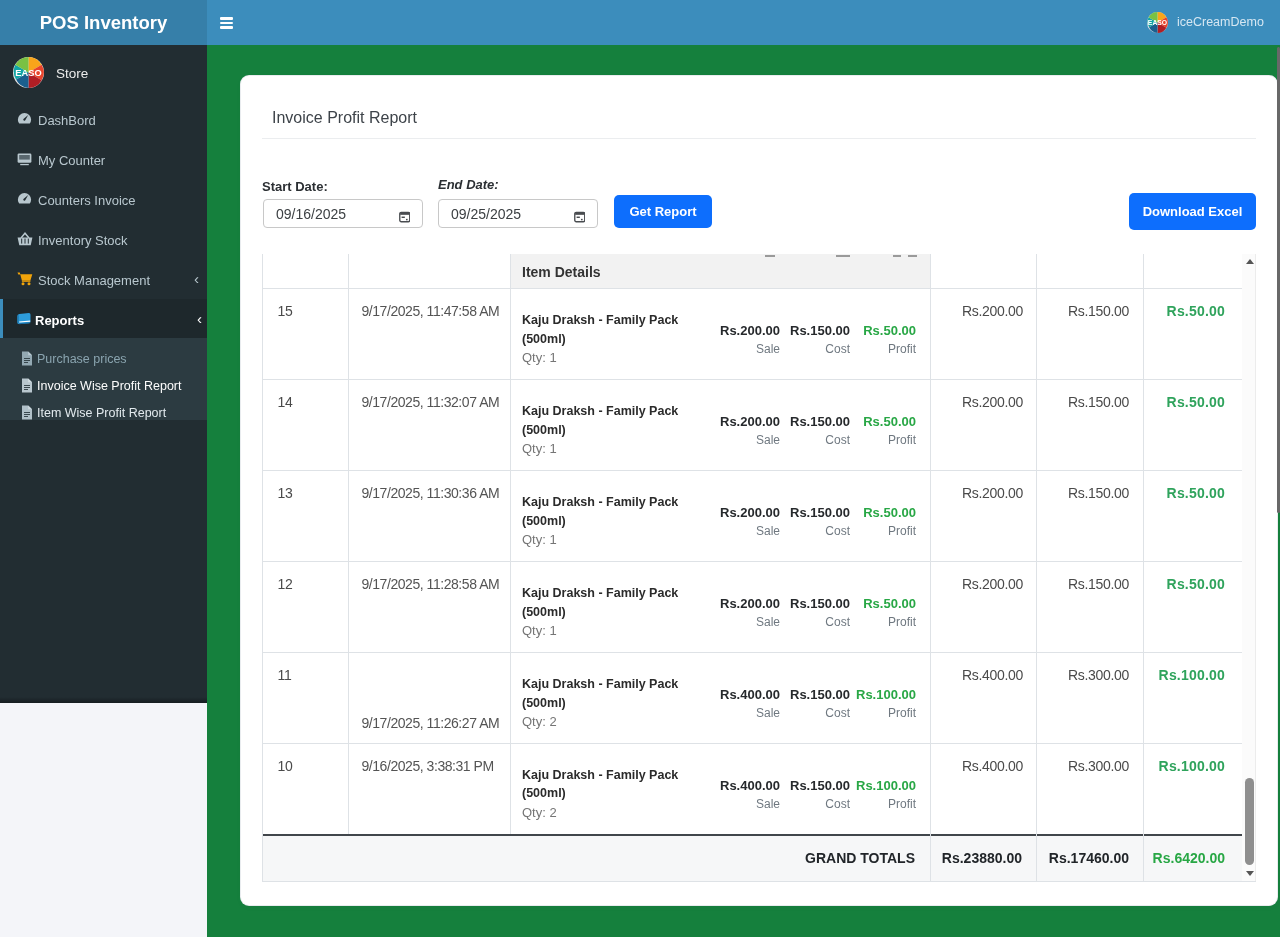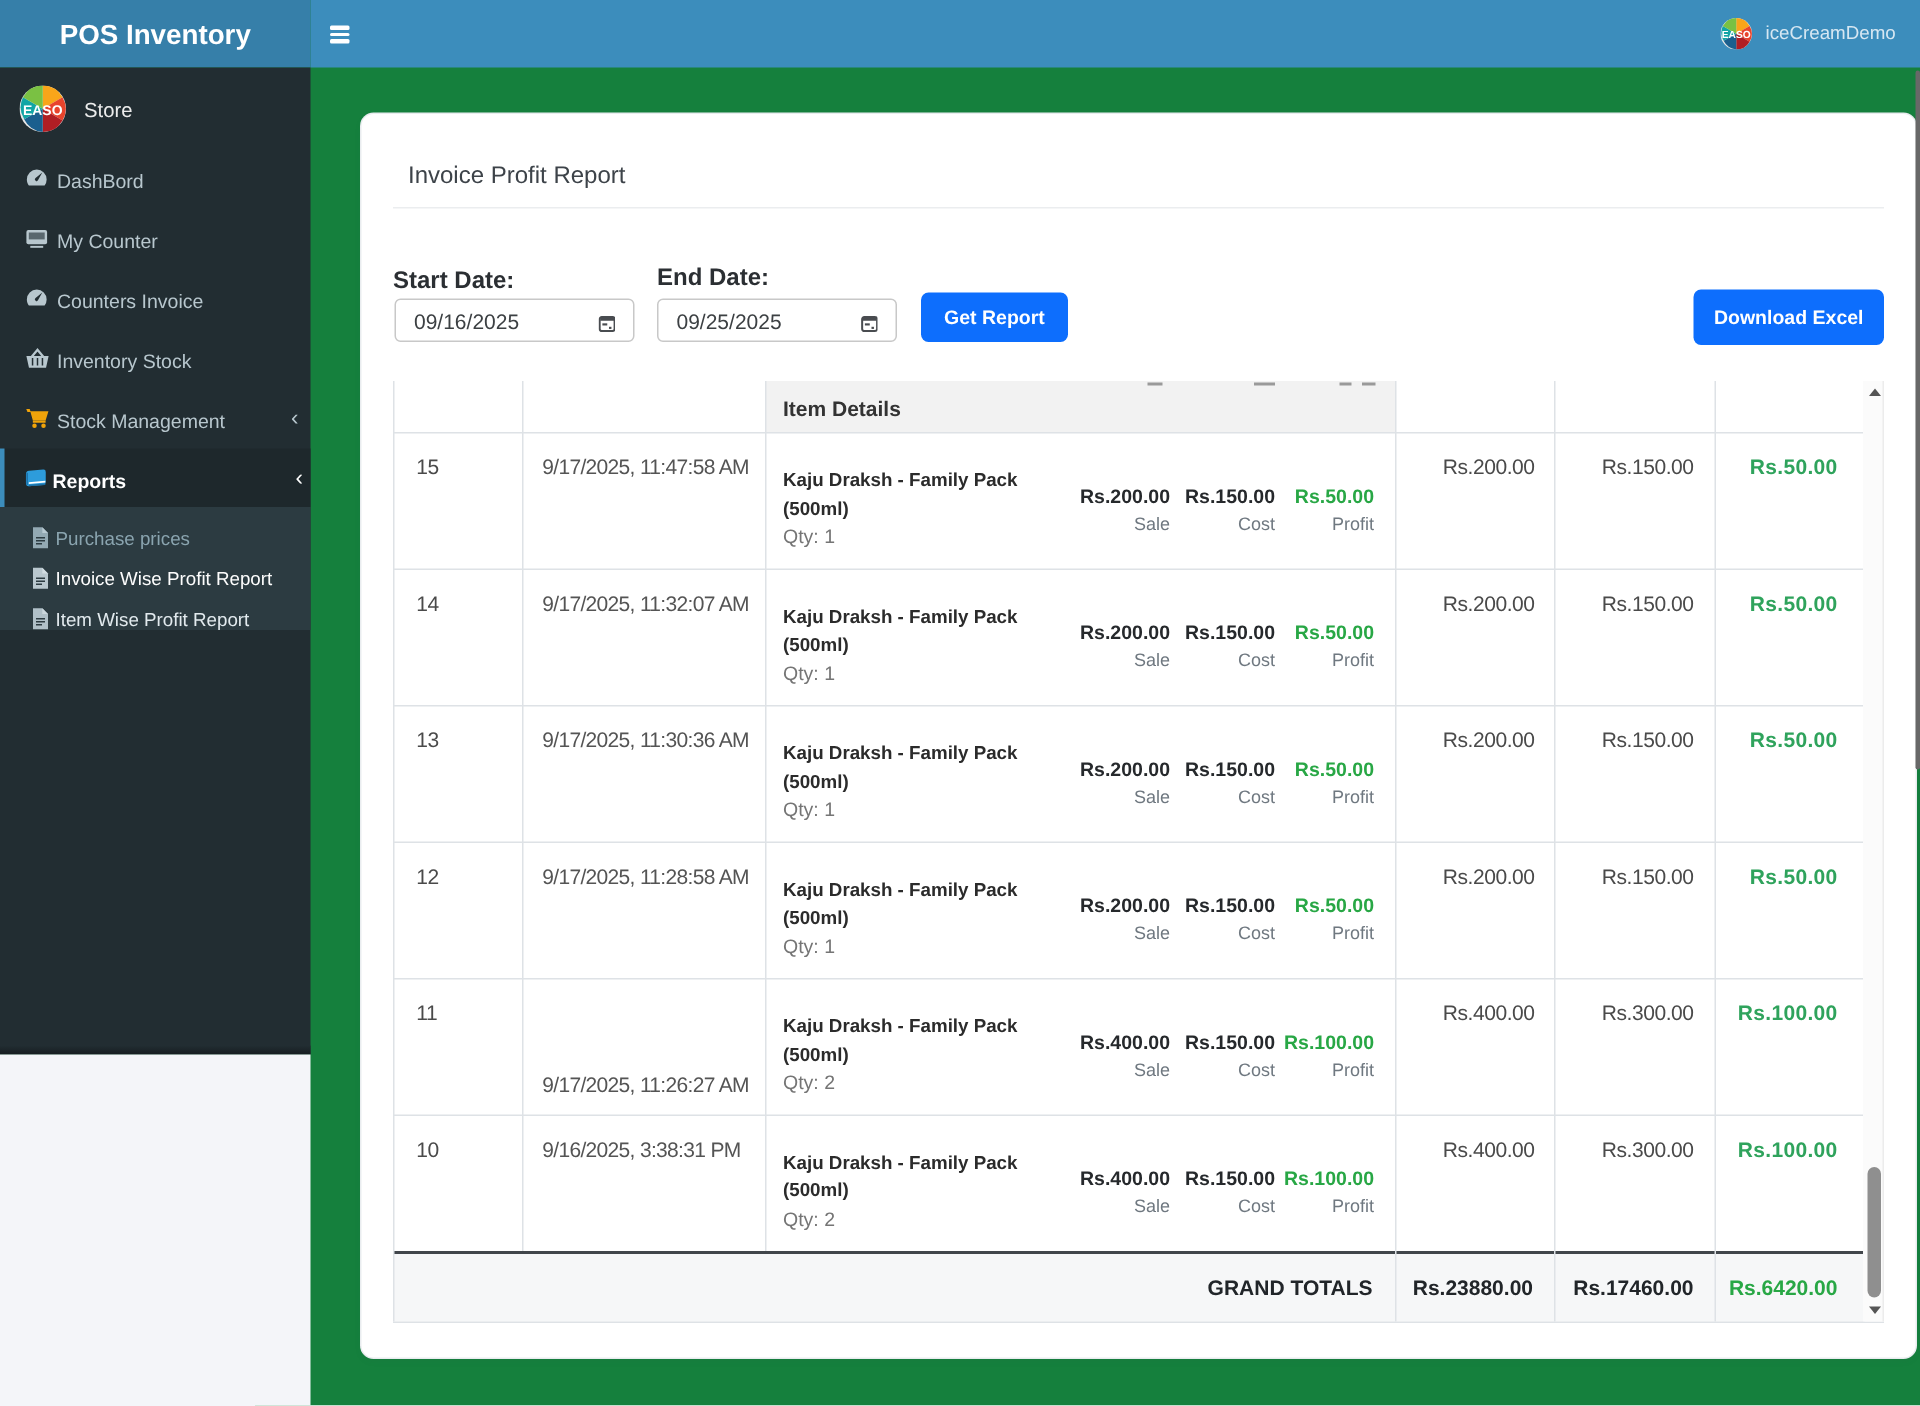--- a/index.html
+++ b/index.html
@@ -29,21 +29,21 @@
 #reports-item .ico { left:13px; }
 #submenu { left:0; top:293px; width:207px; height:82px; background:#2c3b41; }
 .sitem { position:absolute; left:0; width:198px; height:27px; }
 .sitem .slbl { position:absolute; left:37px; top:7px; font-size:12.5px; color:#8aa4af; }
 .sitem .sico { position:absolute; left:21px; top:6px; }
 
 
 #card { left:241px; top:76px; width:1036px; height:829px; background:#fff; border-radius:8px; box-shadow:0 0 0 1px #e9ecef, 0 2px 5px rgba(60,70,90,.07); }
 #card-title { left:31px; top:33px; font-size:16px; font-weight:500; color:#3d4349; }
 #card-divider { left:21px; top:62px; width:994px; height:1px; background:#ebedef; }
-.flabel { font-size:16px; font-weight:bold; color:#2b2f33; }
+.flabel { font-size:13px; font-weight:bold; color:#2b2f33; }
 .dinput { width:160px; height:29px; border:1px solid #c8c8c8; border-radius:4px; background:#fff; }
 .dinput .dtxt { position:absolute; left:12px; top:6px; font-size:14px; color:#3c4043; }
 .btn { border-radius:5px; background:#0d6efd; color:#fff; font-weight:bold; font-size:13px; text-align:center; }
 
 
 #twrap { left:21px; top:177.5px; width:994px; height:628px; background:#fff; }
 .vline { position:absolute; width:1px; background:#dee2e6; top:0; }
 .hline { position:absolute; height:1px; background:#dee2e6; left:0; width:980px; }
 .cell-num { position:absolute; left:15.5px; font-size:14px; letter-spacing:-0.3px; color:#4a4a4a; }
 .cell-date { position:absolute; left:99.5px; font-size:14px; letter-spacing:-0.45px; color:#545454; }
@@ -183,21 +183,21 @@
       </div>
     </div>
   </div>
   <div class="abs" id="sidebar-bottom-edge"></div>
   <div class="abs" id="below-sidebar"></div>
 
   <div class="abs" id="card">
     <div class="abs" id="card-title">Invoice Profit Report</div>
     <div class="abs" id="card-divider"></div>
     <div class="abs flabel" style="left:21px; top:103px;">Start Date:</div>
-    <div class="abs flabel" style="left:197px; top:101px;">End Date:</div>
+    <div class="abs flabel" style="left:197px; top:101px;font-style:italic;">End Date:</div>
     <div class="abs dinput" style="left:22px; top:123px;">
         <span class="dtxt">09/16/2025</span>
       <span style="position:absolute; right:12px; top:8.5px;"><svg width="11.5" height="11.5" viewBox="0 0 12 12">
             <rect x="0.8" y="1.4" width="10.4" height="9.8" rx="1.5" fill="none" stroke="#494c50" stroke-width="1.4"></rect>
             <rect x="1.2" y="1.8" width="9.6" height="2.2" fill="#494c50"></rect>
             <rect x="2.7" y="5.8" width="3.4" height="1.5" fill="#494c50"></rect>
             <rect x="7.3" y="8.2" width="1.7" height="1.5" fill="#494c50"></rect>
           </svg></span>
     </div>
     <div class="abs dinput" style="left:197px; top:123px;">

